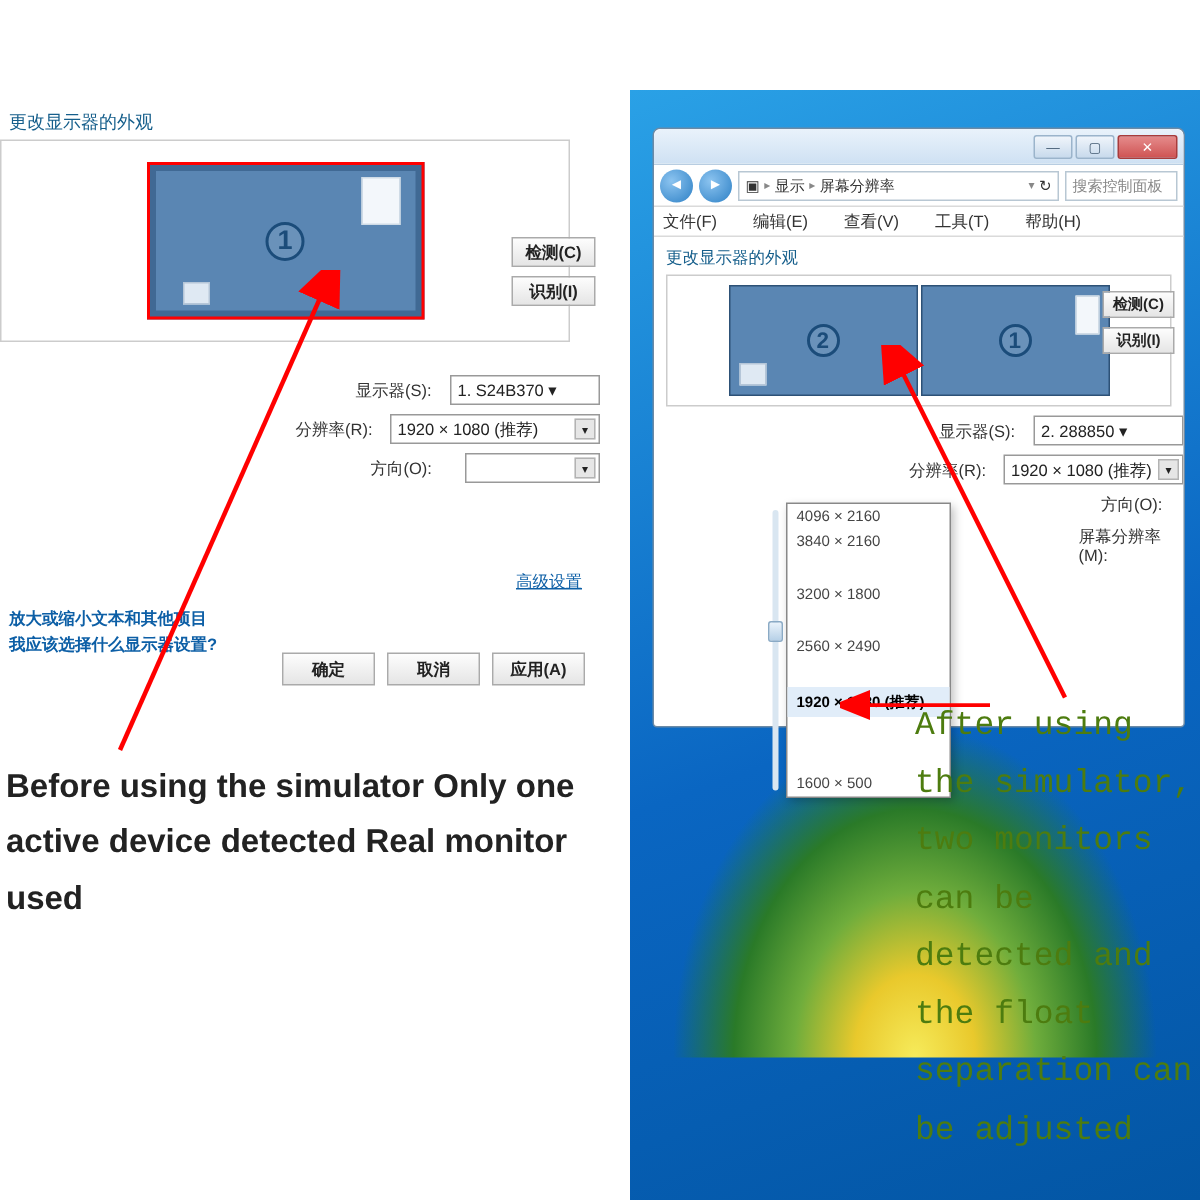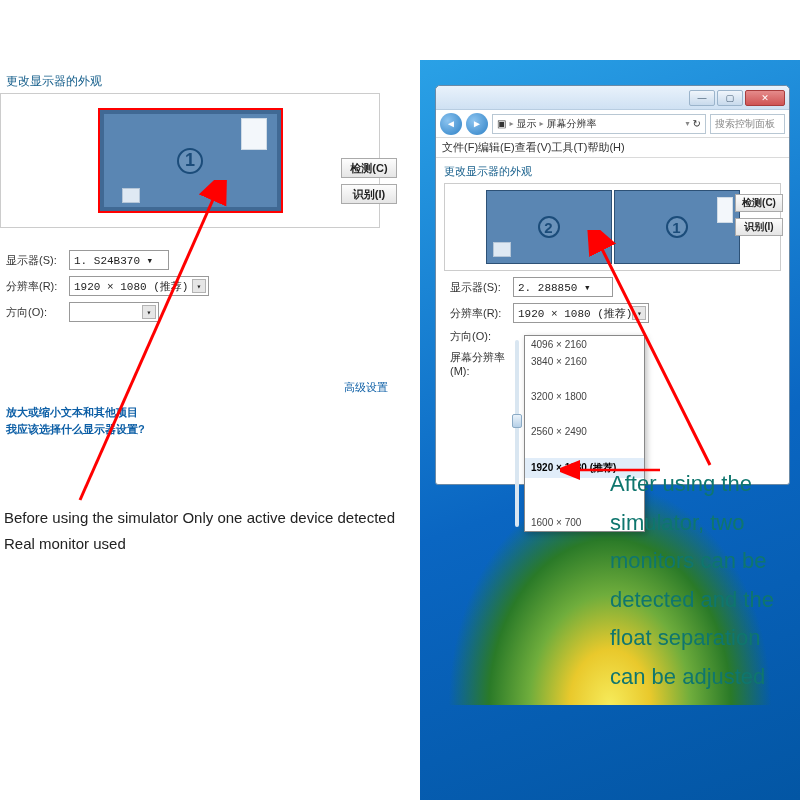--- a/index.html
+++ b/index.html
@@ -9,29 +9,29 @@
 .panel-left { position:absolute; left:0; top:70px; width:400px; height:400px; background:#fff; }
 .panel-left .heading { color:#155E8B; font-size:12px; padding:3px 6px; }
 .panel-left .preview { width:380px; height:135px; border:1px solid #ccc; background:#fff; display:flex; align-items:center; justify-content:center; position:relative; }
 .panel-left .preview-inner { width:185px; height:105px; background:#406994; position:relative; }
 .panel-left .preview-inner::before{ content:""; position:absolute; top:4px; left:4px; right:4px; bottom:4px; background:#5A86B3; }
 .redbox { border:2px solid red; }
 .monitor-icon { position:absolute; left:22px; bottom:8px; width:18px; height:15px; background:#dfe9f3; border:1px solid #b5c6d8; }
 .panel-icon { position:absolute; right:14px; top:8px; width:26px; height:32px; background:#f3f7fb; border:1px solid #cfdbe6; }
 .numcircle { position:absolute; top:50%; left:50%; transform:translate(-50%,-50%); width:26px; height:26px; border:2px solid #1b4c7a; border-radius:50%; color:#1b4c7a; font-size:18px; font-weight:bold; display:flex; align-items:center; justify-content:center; background:rgba(255,255,255,0.1); }
 
-.fieldrow { display:flex; align-items:center; gap:8px; margin:6px 0 0 6px; }
+.fieldrow { display:flex; align-items:center; gap:8px; margin:6px 0 0 6px;justify-content:flex-end; }
 .fieldlabel { width:55px; color:#333; }
-.dropdown { height:20px; border:1px solid #999; background:#fff; display:flex; align-items:center; justify-content:space-between; padding:0 2px 0 4px; color:#222; font-size:11px; min-width:100px;font-family:Liberation Mono, monospace; }
+.dropdown { height:20px; border:1px solid #999; background:#fff; display:flex; align-items:center; justify-content:space-between; padding:0 2px 0 4px; color:#222; font-size:11px; min-width:100px; }
 .dropdown .arrow { width:14px; height:14px; background:#e6e6e6; border:1px solid #b3b3b3; display:flex; align-items:center; justify-content:center; font-size:8px; }
 
 .link { color:#0d5fa6; text-decoration:none; font-size:11px; }
 .linklist { position:absolute; left:6px; top:335px; }
 .linklist div { margin-bottom:2px;font-weight:bold; }
-.rightlink { position:absolute; right:12px; top:310px; }
+.rightlink { position:absolute; right:12px; top:310px;text-decoration:underline; }
 .btnrow { position:absolute; right:10px; top:365px; display:flex; gap:8px; }
 .winbtn { min-width:62px; height:22px; border:1px solid #aaa; background:linear-gradient(#fdfdfd,#e5e5e5); font-size:11px; color:#222; display:flex; align-items:center; justify-content:center;font-weight:bold; }
 
 .sidebtns { position:absolute; right:3px; top:88px; display:flex; flex-direction:column; gap:6px; }
 .sidebtns .winbtn { min-width:56px; height:20px; }
 
 
 .bluedesk { position:absolute; left:420px; top:60px; right:0; bottom:0; background:linear-gradient(160deg,#2aa1e6 0%,#0a66c2 55%,#0356a4 100%); }
 .bluedesk::after{ content:""; position:absolute; left:0; right:0; bottom:95px; height:260px; background:radial-gradient(ellipse at 50% 100%,#f6eb5b 0%,#e9c92c 15%,#6fad3c 30%,#2a7a28 45%,transparent 60%); }
 
@@ -40,44 +40,44 @@
 .wctrl { width:26px; height:16px; background:linear-gradient(#f0f5fb,#c8daec); border:1px solid #9bb4cb; border-radius:2px; display:flex; align-items:center; justify-content:center; font-size:9px; color:#425a71; }
 .wctrl.close { width:40px; background:linear-gradient(#e58b8b,#cf5454); color:#fff; border-color:#a83c3c; }
 
 .navbar { height:28px; display:flex; align-items:center; gap:4px; padding:0 4px; border-bottom:1px solid #dadada; }
 .navcirc { width:22px; height:22px; border-radius:50%; background:radial-gradient(circle at 35% 35%,#8cc4f0,#2d80c5); display:flex; align-items:center; justify-content:center; color:#fff; font-size:10px; }
 .addressbar { flex:1; height:20px; border:1px solid #b8c7d3; display:flex; align-items:center; padding:0 4px; gap:3px; font-size:10px; color:#333; }
 .addressbar .seg { white-space:nowrap; }
 .addressbar .sep { color:#888; font-size:8px; }
 .searchbar { width:75px; height:20px; border:1px solid #b8c7d3; display:flex; align-items:center; padding:0 4px; color:#888; font-size:10px; }
 
-.menubar { height:20px; display:flex; align-items:center; gap:0; padding:0 6px; font-size:11px; color:#333; border-bottom:1px solid #dadada; }
+.menubar { height:20px; display:flex; align-items:center; gap:24px; padding:0 6px; font-size:11px; color:#333; border-bottom:1px solid #dadada; }
 
 .win .heading { color:#155E8B; font-size:11px; padding:6px 8px 2px; }
 .win .preview2 { margin:2px 8px 0; height:88px; background:#fff; border:1px solid #ccc; display:flex; align-items:center; justify-content:center; gap:2px; }
 .mon { width:126px; height:74px; background:#5A86B3; position:relative; border:1px solid #2d5176; }
 .mon .numcircle { width:22px; height:22px; font-size:15px; }
 .mon .panel-icon{ right:6px; top:6px; width:16px; height:26px; }
 .mon .monitor-icon{ left:6px; bottom:6px; }
 
 .win .fieldrows { margin:6px 0 0 8px; }
 .win .dropdown.expanded-arrow { min-width:120px; }
 .win .sidebtns2 { position:absolute; right:6px; top:108px; display:flex; flex-direction:column; gap:6px; }
 .win .sidebtns2 .winbtn { min-width:48px; height:18px; font-size:10px; }
 
-.reslist { position:absolute; left:524px; top:335px; width:121px; background:#fff; border:1px solid #888; box-shadow:2px 2px 6px rgba(0,0,0,0.25); z-index:10; }
+.reslist { position:absolute; left:524px; top:335px; width:110px; background:#fff; border:1px solid #888; box-shadow:2px 2px 6px rgba(0,0,0,0.25); z-index:10; }
 .reslist .item { padding:3px 6px; font-size:10px; color:#444; }
 .reslist .spacer { height:18px; }
 .reslist .sel { color:#000; font-weight:bold; background:#e1edf9; }
 .reslist .track { position:absolute; left:-10px; top:4px; bottom:4px; width:4px; background:#d9e6f1; border-radius:2px; }
 .reslist .thumb { position:absolute; left:-13px; top:40%; width:10px; height:14px; background:linear-gradient(#eaf3fb,#b6d0e7); border:1px solid #8aaac5; border-radius:2px; }
 
 
-.caption-left { position:absolute; left:4px; top:505px; width:395px; font-family:Arial,sans-serif; font-size:15px; color:#222; line-height:1.7; }
-.caption-right { position:absolute; left:610px; top:465px; width:190px; font-family:Liberation Sans, sans-serif; font-size:22px; color:#0f766e; line-height:1.75; z-index:20; }
+.caption-left { position:absolute; left:4px; top:505px; width:395px; font-family:Arial,sans-serif; font-size:22px; color:#222; line-height:1.7;font-weight:bold; }
+.caption-right { position:absolute; left:610px; top:465px; width:190px; font-family:Liberation Mono, monospace; font-size:22px; color:#4d7c0f; line-height:1.75; z-index:20; }
 
 svg.arrow-svg { position:absolute; pointer-events:none; z-index:15; }
 </style>
 </head>
 <body>
 
 <div class="panel-left">
   <div class="heading">更改显示器的外观</div>
   <div class="preview">
     <div class="preview-inner redbox">
@@ -110,20 +110,25 @@
     <div class="dropdown" style="min-width:90px">
         <span></span>
         <span class="arrow">▾</span>
       </div>
   </div>
 
   <a class="link rightlink">高级设置</a>
   <div class="linklist">
     <div><a class="link">放大或缩小文本和其他项目</a></div>
     <div><a class="link">我应该选择什么显示器设置?</a></div>
+  </div>
+  <div class="btnrow">
+    <div class="winbtn">确定</div>
+    <div class="winbtn">取消</div>
+    <div class="winbtn">应用(A)</div>
   </div>
 </div>
 
 <div class="bluedesk"></div>
 
 <div class="win">
   <div class="titlebar">
     <div class="wctrl">—</div>
     <div class="wctrl">▢</div>
     <div class="wctrl close">✕</div>
@@ -198,21 +203,21 @@
   <div class="item">4096 × 2160</div>
   <div class="item">3840 × 2160</div>
   <div class="spacer"></div>
   <div class="item">3200 × 1800</div>
   <div class="spacer"></div>
   <div class="item">2560 × 2490</div>
   <div class="spacer"></div>
   <div class="item sel">1920 × 1080 (推荐)</div>
   <div class="spacer"></div>
     <div class="spacer"></div>
-  <div class="item">1600 × 700</div>
+  <div class="item">1600 × 500</div>
 </div>
 
 <svg class="arrow-svg" style="left:60px; top:180px; width:200px; height:330px;">
   <defs>
       <marker id="ah1" markerWidth="12" markerHeight="12" refX="2" refY="5" orient="auto">
         <path d="M0,0 L0,10 L12,5 z" fill="red"></path>
       </marker>
     </defs>
   <line x1="20" y1="320" x2="155" y2="15" stroke="red" stroke-width="3" marker-end="url(#ah1)"></line>
 </svg>

